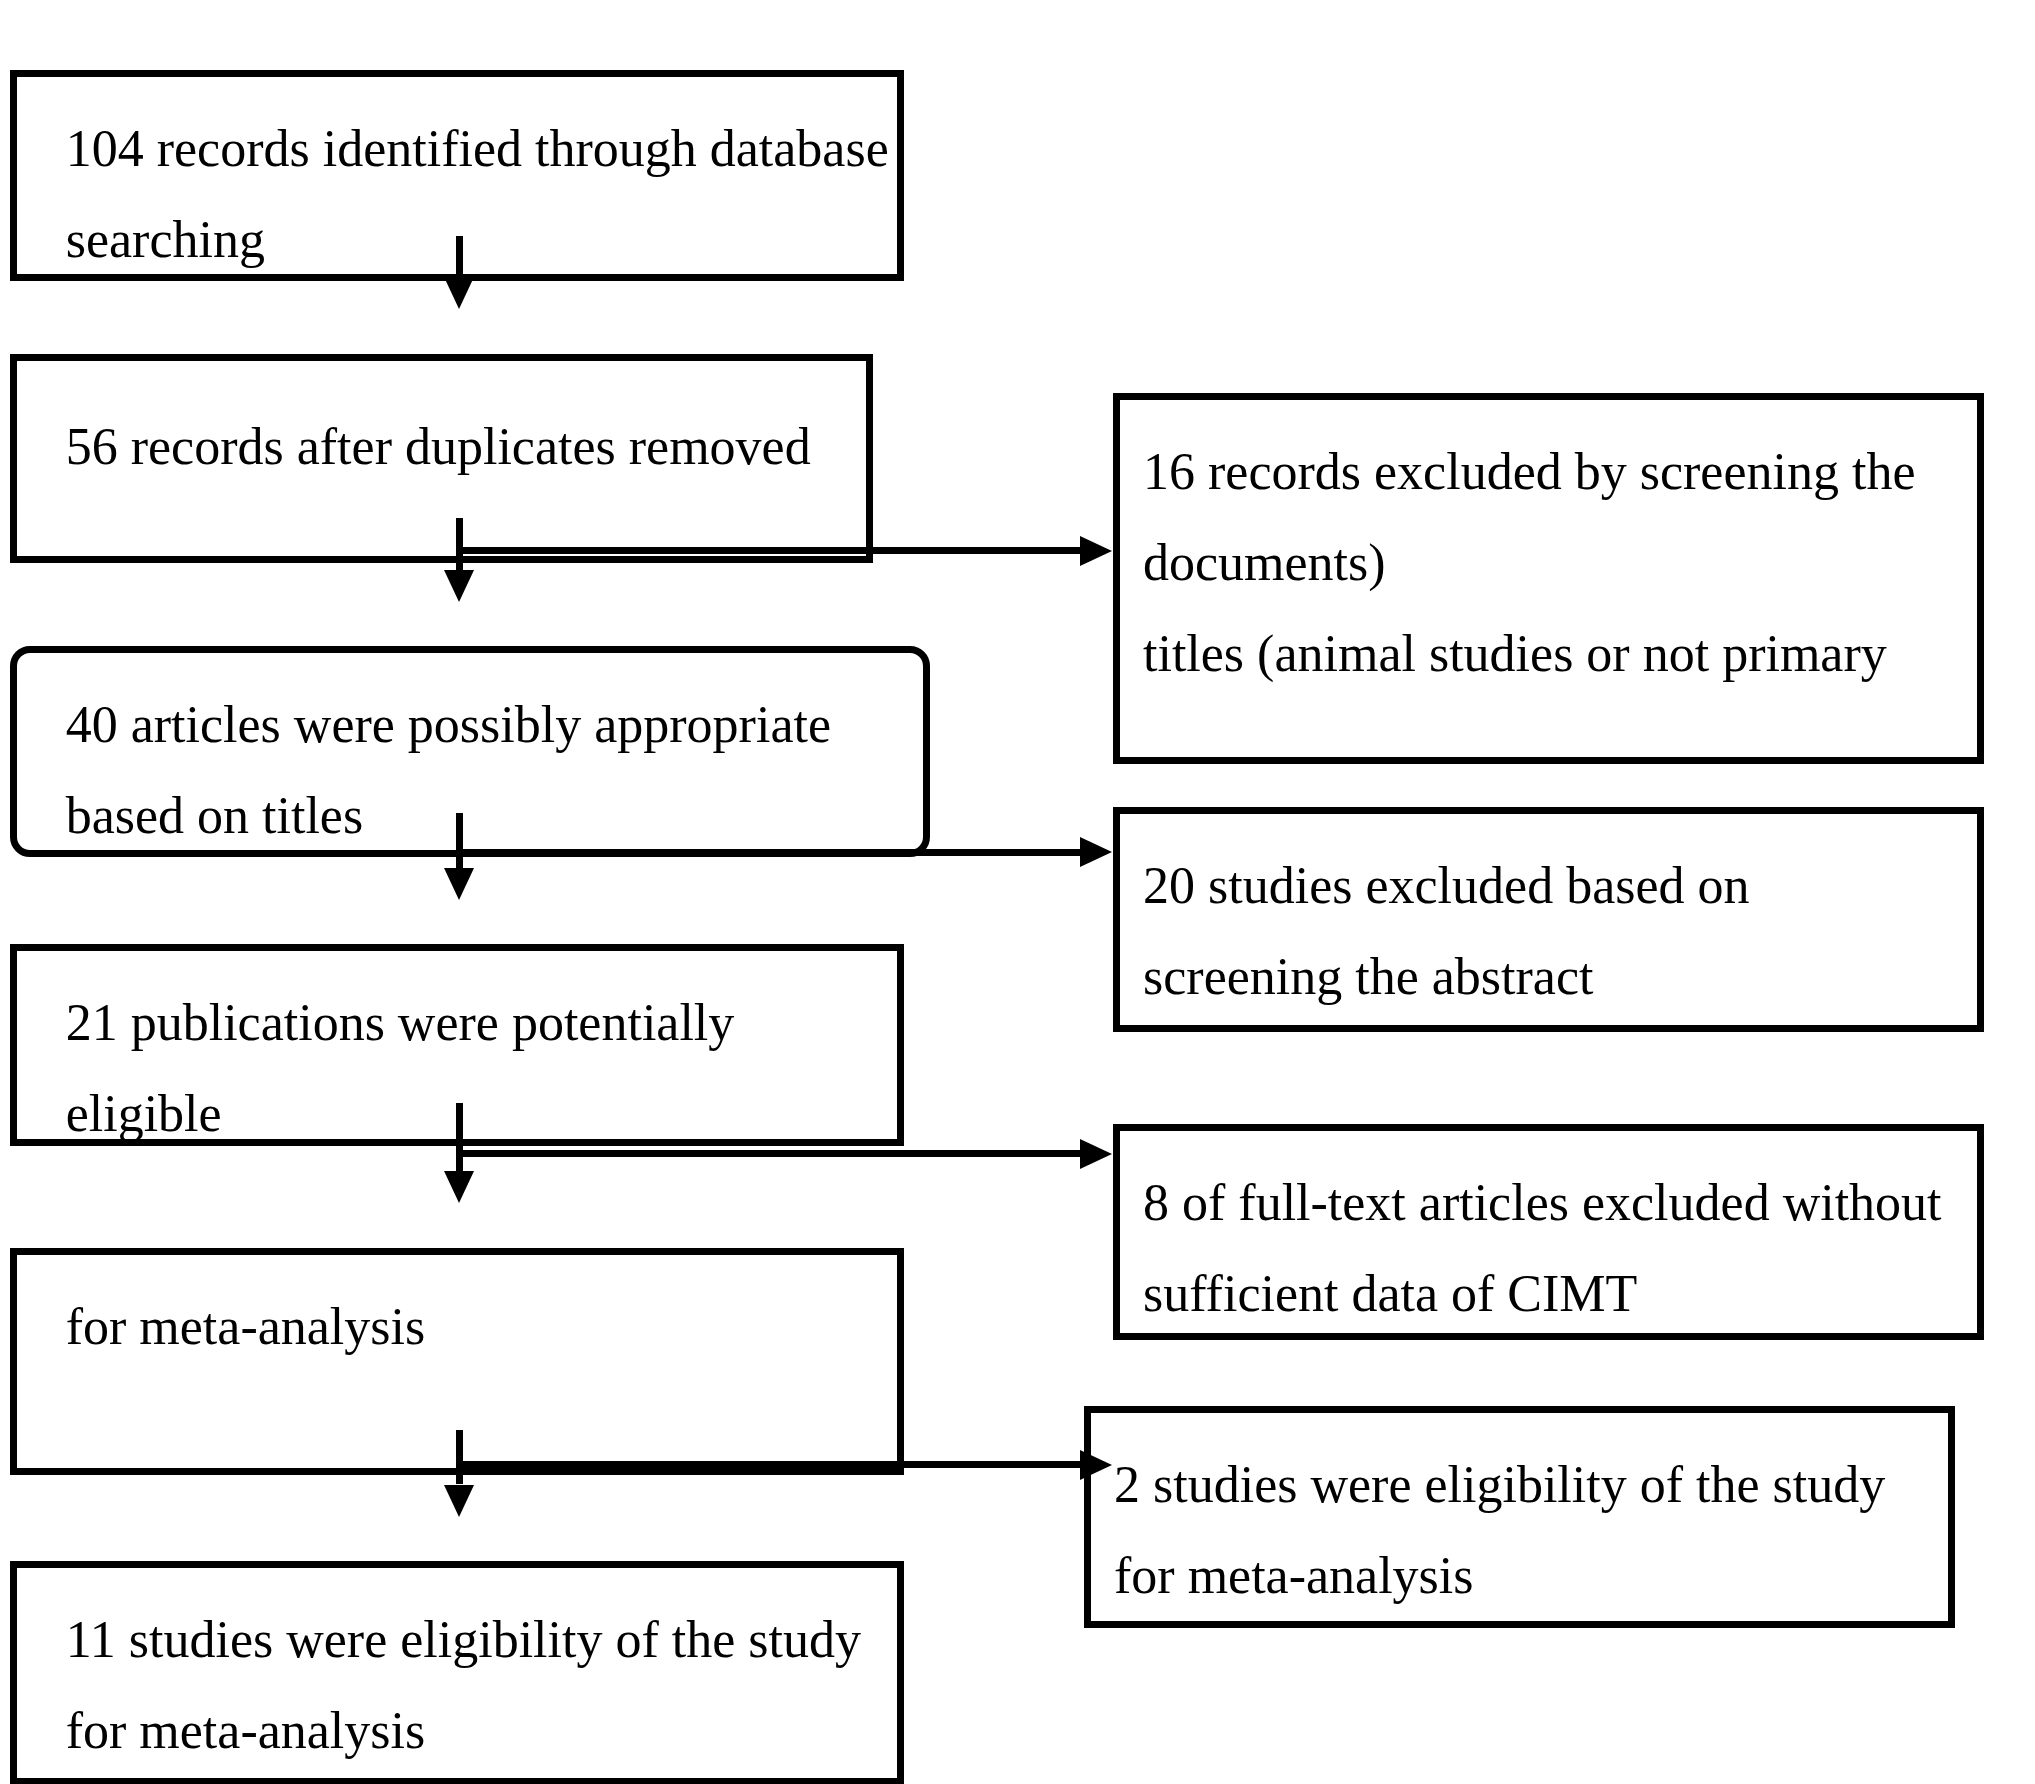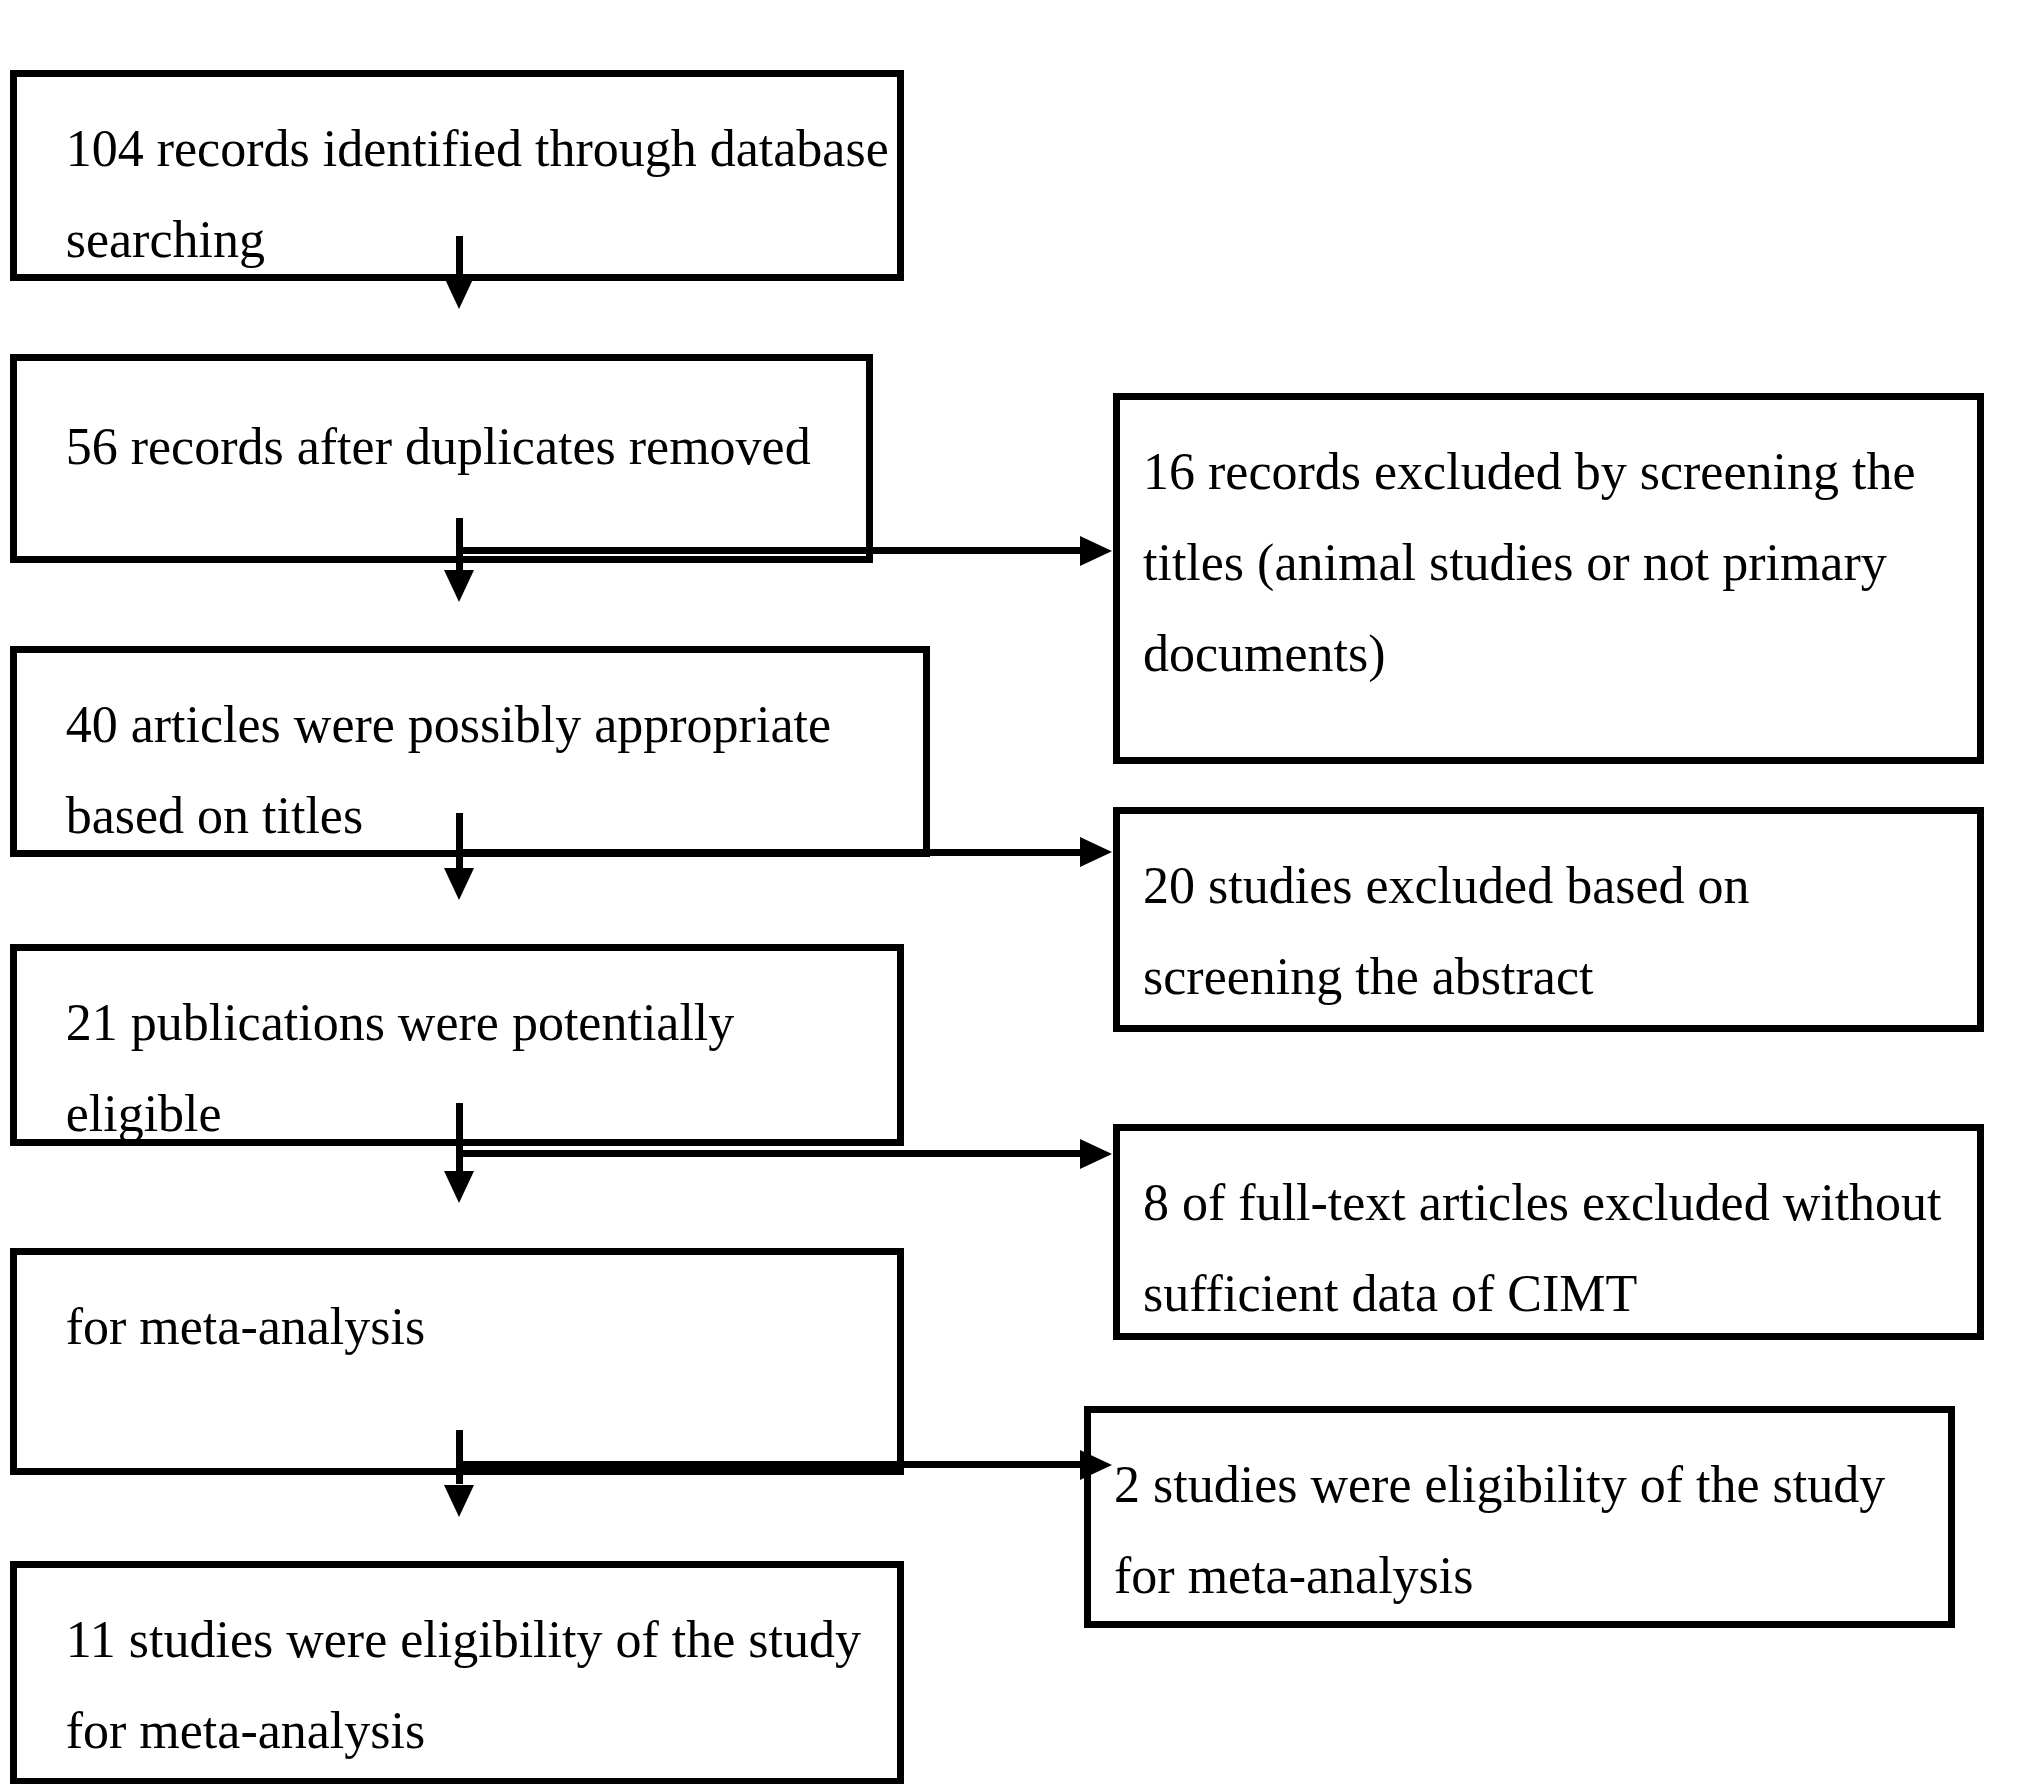--- a/index.html
+++ b/index.html
@@ -25,21 +25,21 @@
     padding: 26px 16px 0 49px;
     margin-top: 44px;
   }
   .box .line { white-space: nowrap; }
   .box.right {
     padding-left: 23px;
   }
   
   #l1 { left: 9.7px;  top: 26px;   width: 894px; height: 211px; }
   #l2 { left: 9.7px;  top: 310px;  width: 863px; height: 209px; padding-top: 40px; }
-  #l3 { left: 9.7px;  top: 602px;  width: 920px; height: 211px; }
+  #l3 { left: 9.7px;  top: 602px;  width: 920px; height: 211px; border-radius: 20px; }
   #l4 { left: 9.7px;  top: 900px; width: 894px; height: 202px; }
   #l5 { left: 9.7px;  top: 1204px; width: 894px; height: 227px; }
   #l6 { left: 9.7px;  top: 1517px; width: 894px; height: 224px; }
   
   #r1 { left: 1113px; top: 349px;  width: 871px; height: 371px; }
   #r2 { left: 1113px; top: 763px; width: 871px; height: 225px; }
   #r3 { left: 1113px; top: 1080px; width: 871px; height: 216px; }
   #r4 { left: 1084px; top: 1362px; width: 871px; height: 222px; }
   
   .vline {
@@ -108,22 +108,22 @@
   <div class="box" id="l5">
       <div class="line">for meta-analysis</div>
     </div>
   <div class="box" id="l6">
       <div class="line">11 studies were eligibility of the study</div>
       <div class="line">for meta-analysis</div>
     </div>
 
   <div class="box right" id="r1">
       <div class="line">16 records excluded by screening the</div>
+      <div class="line">documents)</div>
       <div class="line">titles (animal studies or not primary</div>
-      <div class="line">documents)</div>
     </div>
   <div class="box right" id="r2">
       <div class="line">20 studies excluded based on</div>
       <div class="line">screening the abstract</div>
     </div>
   <div class="box right" id="r3">
       <div class="line">8 of full-text articles excluded without</div>
       <div class="line">sufficient data of CIMT</div>
     </div>
   <div class="box right" id="r4">

